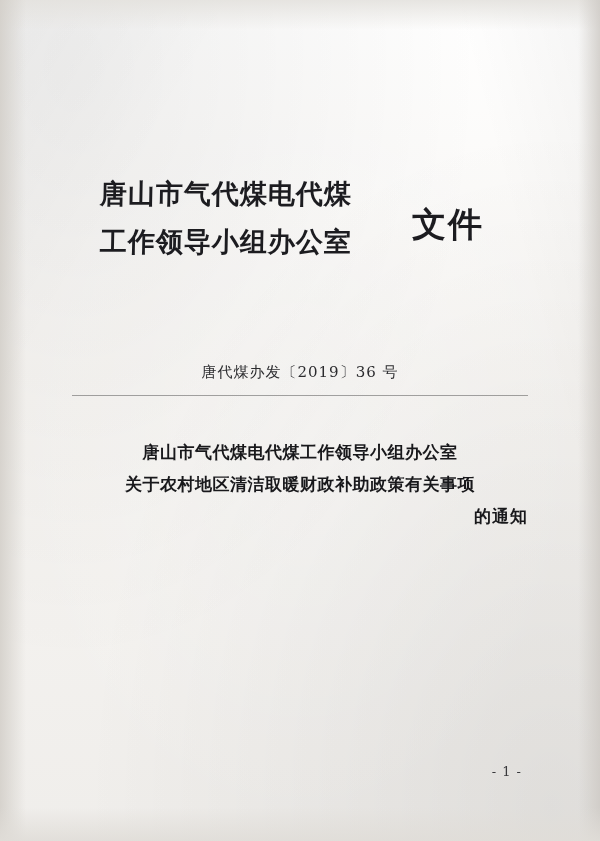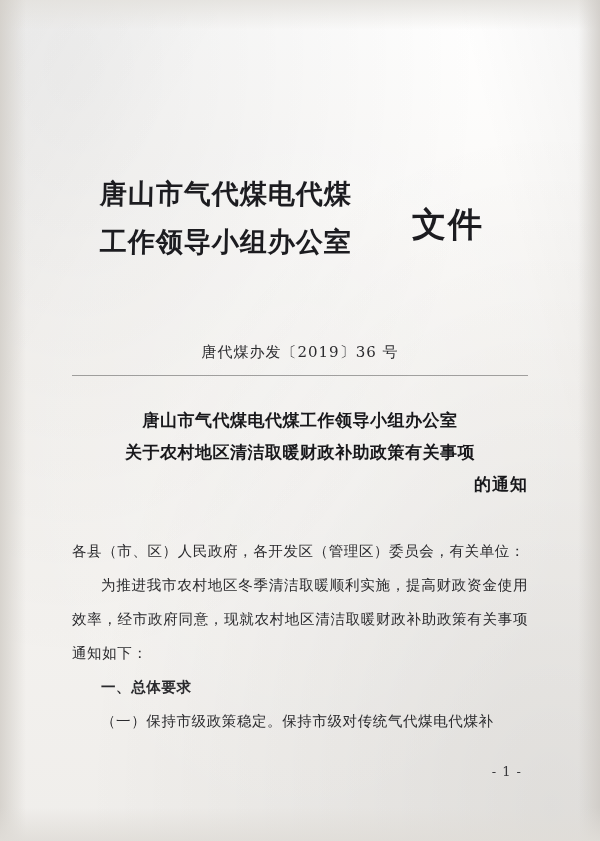--- a/index.html
+++ b/index.html
@@ -100,40 +100,40 @@
     font-family: "DejaVu Serif", "Liberation Serif", serif;
     font-weight: 700;
     font-size: 34px;
     letter-spacing: 2px;
     color: #1c1c20;
     white-space: nowrap;
   }
 
   
   .docnum-wrap {
-    margin-top: 52px;
+    margin-top: 72px;
     text-align: center;
   }
   .docnum {
     display: inline-block;
     font-size: 15px;
     letter-spacing: 1px;
     color: #2b2b2e;
     padding-bottom: 4px;
   }
   .rule {
     width: 100%;
     height: 1px;
     background: rgba(60,60,60,0.45);
     margin-top: 9px;
   }
 
   
   .title {
-    margin-top: 28px;
+    margin-top: 40px;
     text-align: center;
     font-weight: 700;
     font-size: 17px;
     line-height: 32px;
     color: #18181b;
     letter-spacing: 0.5px;
   }
   .title-line { display: block; white-space: nowrap; }
   .title-line.short { letter-spacing: 1px; text-align: right; }
 
@@ -185,23 +185,17 @@
       <div class="docnum">唐代煤办发〔2019〕36 号</div>
       <div class="rule"></div>
     </div>
 
     <div class="title">
       <span class="title-line">唐山市气代煤电代煤工作领导小组办公室</span>
       <span class="title-line">关于农村地区清洁取暖财政补助政策有关事项</span>
       <span class="title-line short">的通知</span>
     </div>
 
-    <div class="body">
-      <p class="para">各县（市、区）人民政府，各开发区（管理区）委员会，有关单位：</p>
-      <p class="para indent">为推进我市农村地区冬季清洁取暖顺利实施，提高财政资金使用效率，经市政府同意，现就农村地区清洁取暖财政补助政策有关事项通知如下：</p>
-      <p class="para heading">一、总体要求</p>
-      <p class="para sub">（一）保持市级政策稳定。保持市级对传统气代煤电代煤补</p>
-    </div>
 
   </div>
 
   <div class="pagenum">- 1 -</div>
 </div>
 
 </body></html>

